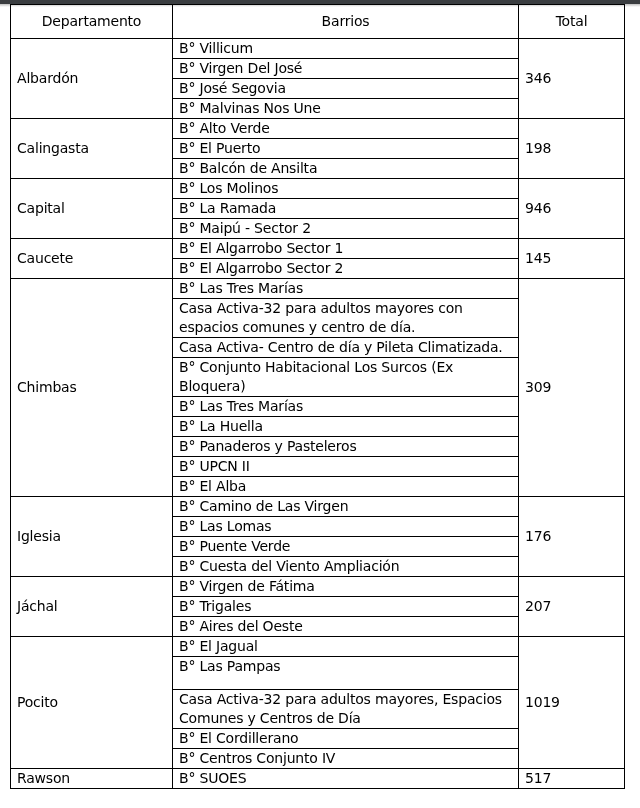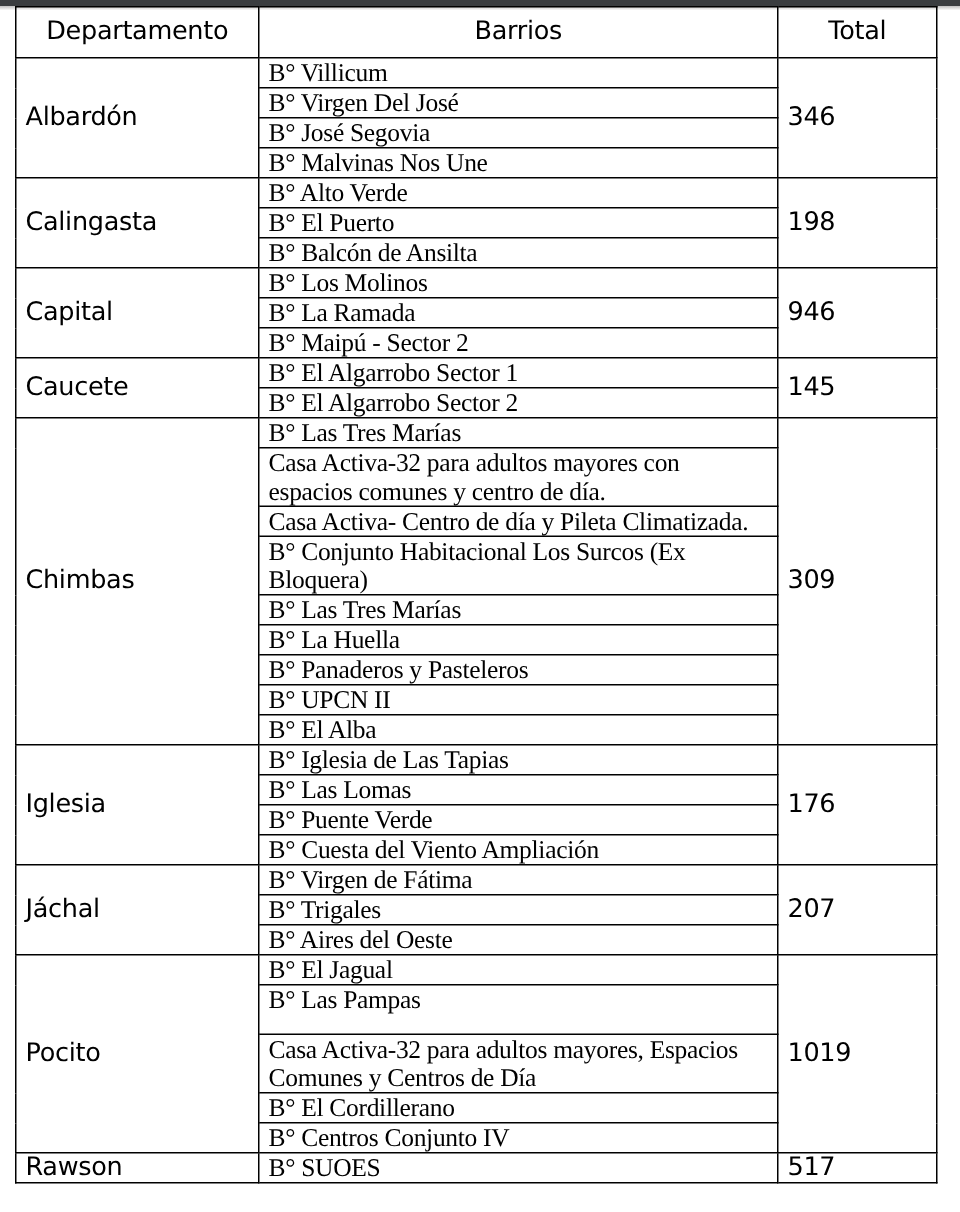--- a/index.html
+++ b/index.html
@@ -2,25 +2,25 @@
 <html><head>
 <meta charset="utf-8">
 <style>
   html, body { margin:0; padding:0; background:#ffffff; }
   body { width:640px; height:808px; position:relative; overflow:hidden;
     font-family:"DejaVu Sans", sans-serif; color:#000; }
   .topbar { position:absolute; left:0; top:0; width:640px; height:4px; background:#3a3d40; }
   .topshadow { position:absolute; left:0; top:4px; width:640px; height:3px;
     background:linear-gradient(#bfbfbf, rgba(255,255,255,0)); }
   table { position:absolute; left:10px; top:4px; border-collapse:collapse;
-    table-layout:fixed; width:614px; font-size:17px; letter-spacing:-0.2px;border-radius:20px; }
+    table-layout:fixed; width:614px; font-size:14px; letter-spacing:-0.2px;border-radius:20px; }
   td, th { border:1.3px solid #000; padding:0 6px; line-height:19px; vertical-align:middle; }
   th { font-weight:normal; height:33px; text-align:center; }
   td.dept, td.total { }
-  td.barrio { text-align:left; height:19px;font-family:Liberation Serif, serif; }
+  td.barrio { text-align:left; height:19px; }
   td.barrio.two { line-height:19px; }
   td.barrio.tall { vertical-align:top; height:32px; }
   col.c1 { width:162px; } col.c2 { width:346px; } col.c3 { width:106px; }
 </style>
 </head>
 <body>
 
 <div class="topbar"></div>
 <div class="topshadow"></div>
 
@@ -106,21 +106,21 @@
         <td class="barrio">B° Panaderos y Pasteleros</td>
       </tr>
       <tr>
         <td class="barrio">B° UPCN II</td>
       </tr>
       <tr>
         <td class="barrio">B° El Alba</td>
       </tr>
       <tr>
         <td class="dept" rowspan="4">Iglesia</td>
-        <td class="barrio">B° Iglesia de Las Tapias</td>
+        <td class="barrio">B° Camino de Las Virgen</td>
         <td class="total" rowspan="4">176</td>
       </tr>
       <tr>
         <td class="barrio">B° Las Lomas</td>
       </tr>
       <tr>
         <td class="barrio">B° Puente Verde</td>
       </tr>
       <tr>
         <td class="barrio">B° Cuesta del Viento Ampliación</td>

